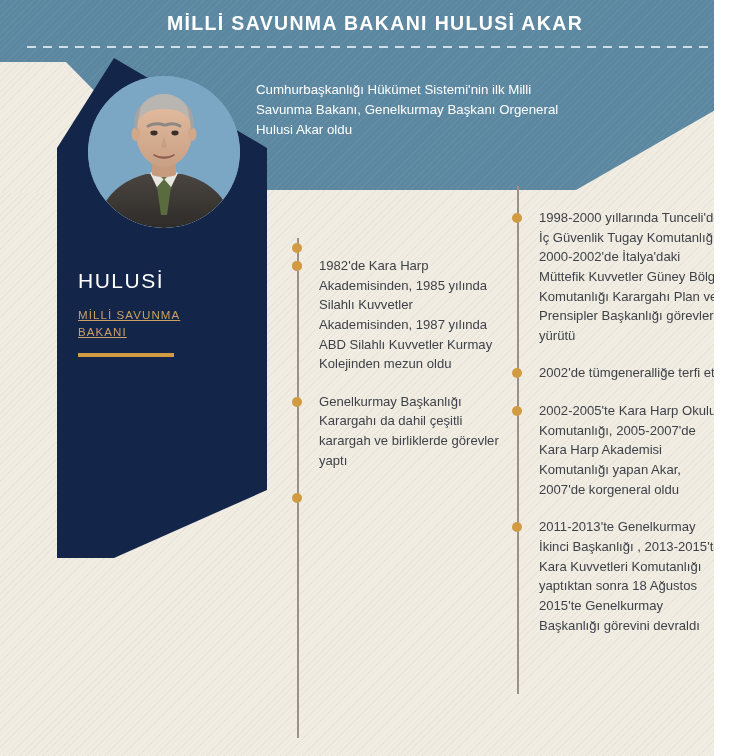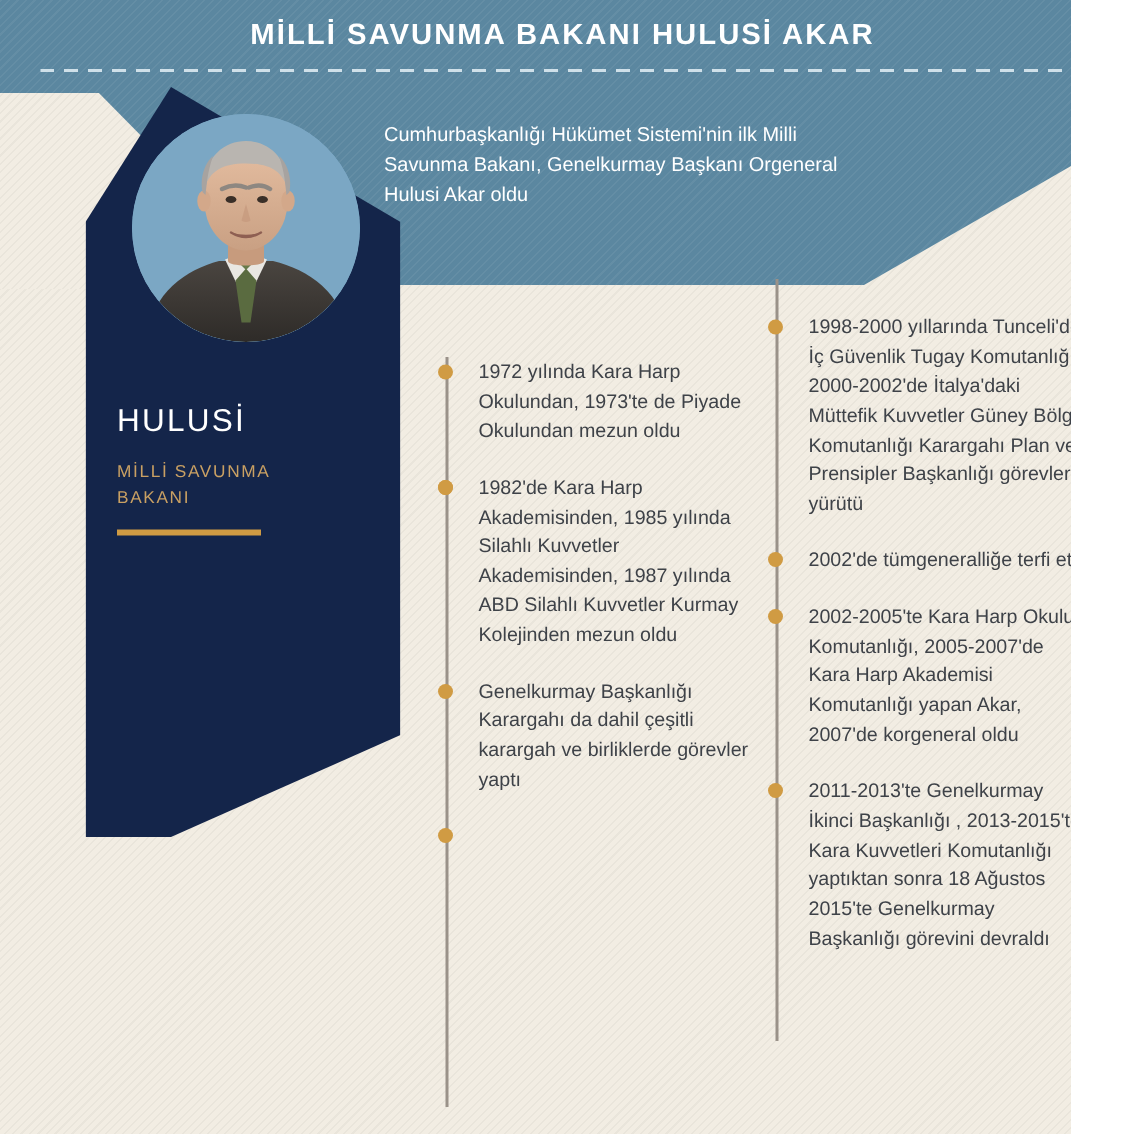--- a/index.html
+++ b/index.html
@@ -142,20 +142,21 @@
     letter-spacing: 1.2px;
     line-height: 1.15;
     margin-top: 1px;
   }
   .name-role {
     color: #c9a063;
     font-size: 11.5px;
     letter-spacing: 1.1px;
     line-height: 1.55;
     margin-top: 14px;
+    text-decoration: underline;
   }
   .name-rule {
     margin-top: 11px;
     width: 96px;
     height: 4px;
     background: #d09b43;
   }
 
   
   .intro {
@@ -288,21 +289,20 @@
       <div>MİLLİ SAVUNMA</div>
       <div>BAKANI</div>
     </div>
     <div class="name-rule"></div>
   </div>
 
   <div class="col col-left">
     <div class="col-rail"></div>
     <div class="tl-item">
       <span class="tl-dot"></span>
-      <div class="tl-text">1972 yılında Kara Harp Okulundan, 1973'te de Piyade Okulundan mezun oldu</div>
     </div>
     <div class="tl-item">
       <span class="tl-dot"></span>
     </div>
     <div class="tl-item">
       <span class="tl-dot"></span>
       <div class="tl-text">1982'de Kara Harp Akademisinden, 1985 yılında Silahlı Kuvvetler Akademisinden, 1987 yılında ABD Silahlı Kuvvetler Kurmay Kolejinden mezun oldu</div>
     </div>
     <div class="tl-item">
       <span class="tl-dot"></span>

